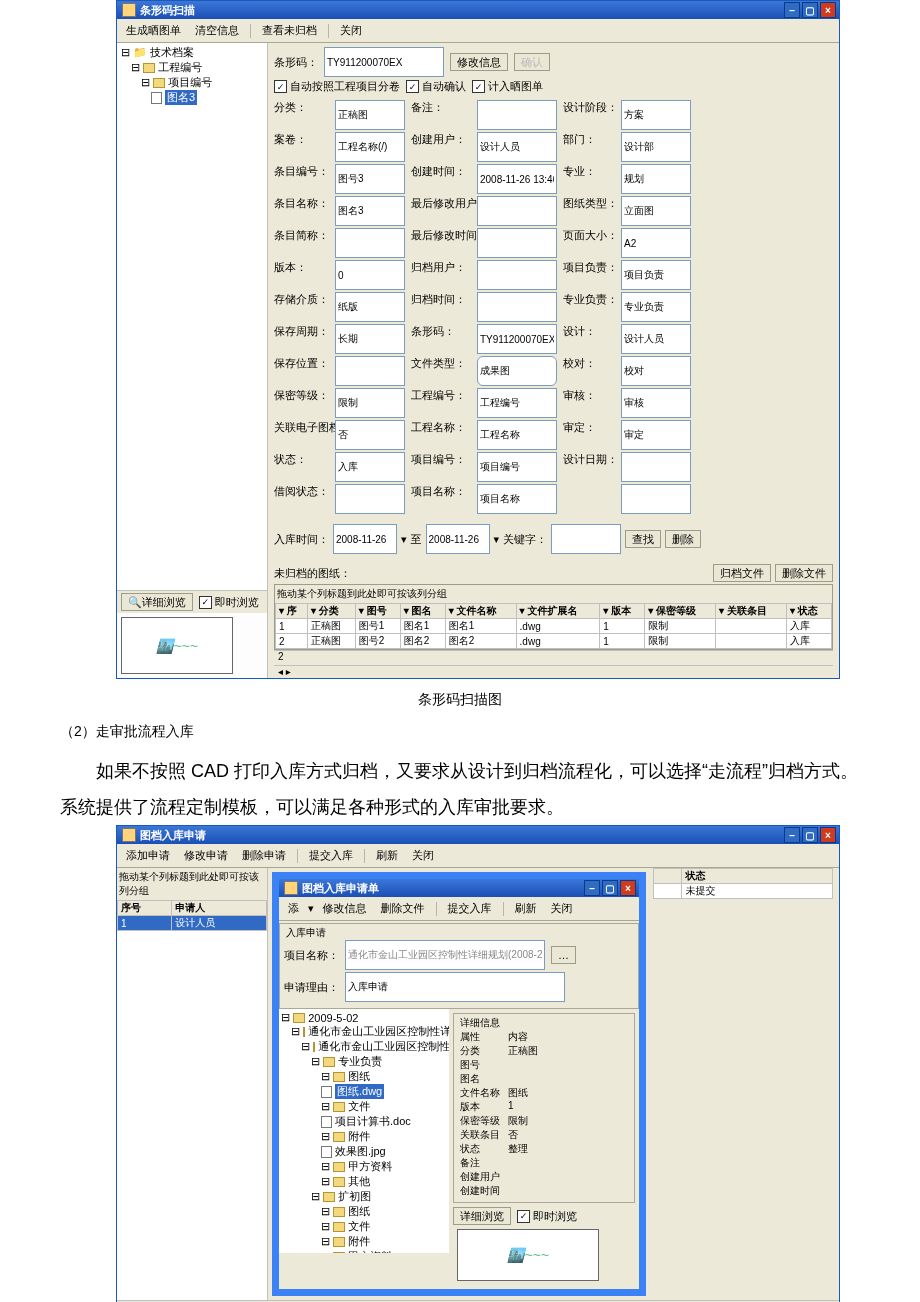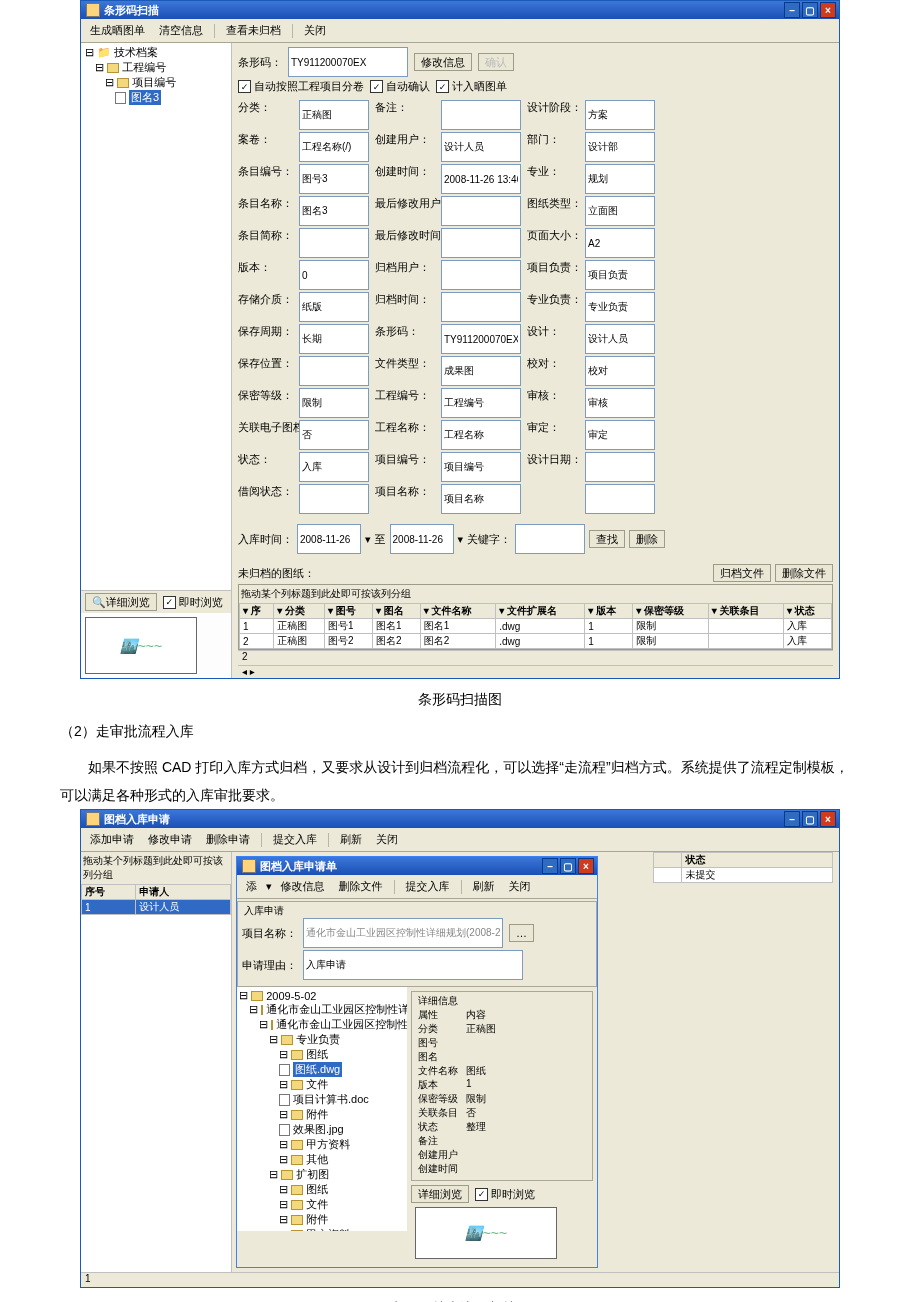--- a/index.html
+++ b/index.html
@@ -10,21 +10,21 @@
     font-size: 13px;
   }
   .page {
     width: 920px;
     margin: 0 auto;
     padding: 0 0 40px 0;
   }
 
   
   .window {
-    margin: 0 80px 12px 80px;
+    margin: 0 80px 12px 116px;
     border: 1px solid #1959b7;
     background: #ef4444;
     font-size: 11px;
   }
   .title-bar {
     display: flex;
     align-items: center;
     justify-content: space-between;
     height: 18px;
     background: linear-gradient(#3b77d8, #1b4fb5);
@@ -166,41 +166,41 @@
     display: flex; align-items:center; justify-content:center;
     color:#6b8; font-size:14px; font-style:italic;
   }
 
   .caption {
     text-align: center;
     font-size: 14px;
     margin: 10px 0 14px 0;
   }
   .para {
-    font-size: 14px;
+    font-size: 18px;
     line-height: 2;
     margin: 0 60px;
     text-indent: 2em;
   }
   .sec-title {
     font-size: 14px;
     margin: 4px 60px 12px 60px;
   }
 
   
   .wf-body { display:flex; background:#ece9d8; }
   .wf-left {
     width:150px;
     border-right:1px solid #c0c0c0;
     display:flex; flex-direction:column;
   }
   .wf-main { flex:1; padding:4px; position:relative; }
   .inner-window {
     margin-top:0;
-    border: 1px solid #3b82f6;
+    border: 7px solid #3b82f6;
     background:#ece9d8;
     width:360px;
   }
   .iw-body { display:flex; }
   .iw-tree {
     width:166px;
     padding:2px; background:#fff;
     height:240px; overflow:hidden;
   }
   .iw-detail {
@@ -346,21 +346,21 @@
             <input class="input" value="专业负责" style="width: 100%;">
             <span class="lbl">保存周期：</span>
             <input class="input" value="长期" style="width: 100%;">
             <span class="lbl">条形码：</span>
             <input class="input" value="TY911200070EX" style="width: 100%;">
             <span class="lbl">设计：</span>
             <input class="input" value="设计人员" style="width: 100%;">
             <span class="lbl">保存位置：</span>
             <input class="input" style="width: 100%;">
             <span class="lbl">文件类型：</span>
-            <input class="input" value="成果图" style="width: 100%;">
+            <input class="input" value="成果图" style="width: 100%; border-radius: 6px;">
             <span class="lbl">校对：</span>
             <input class="input" value="校对" style="width: 100%;">
             <span class="lbl">保密等级：</span>
             <input class="input" value="限制" style="width: 100%;">
             <span class="lbl">工程编号：</span>
             <input class="input" value="工程编号" style="width: 100%;">
             <span class="lbl">审核：</span>
             <input class="input" value="审核" style="width: 100%;">
             <span class="lbl">关联电子图档：</span>
             <input class="input" value="否" style="width: 100%;">

